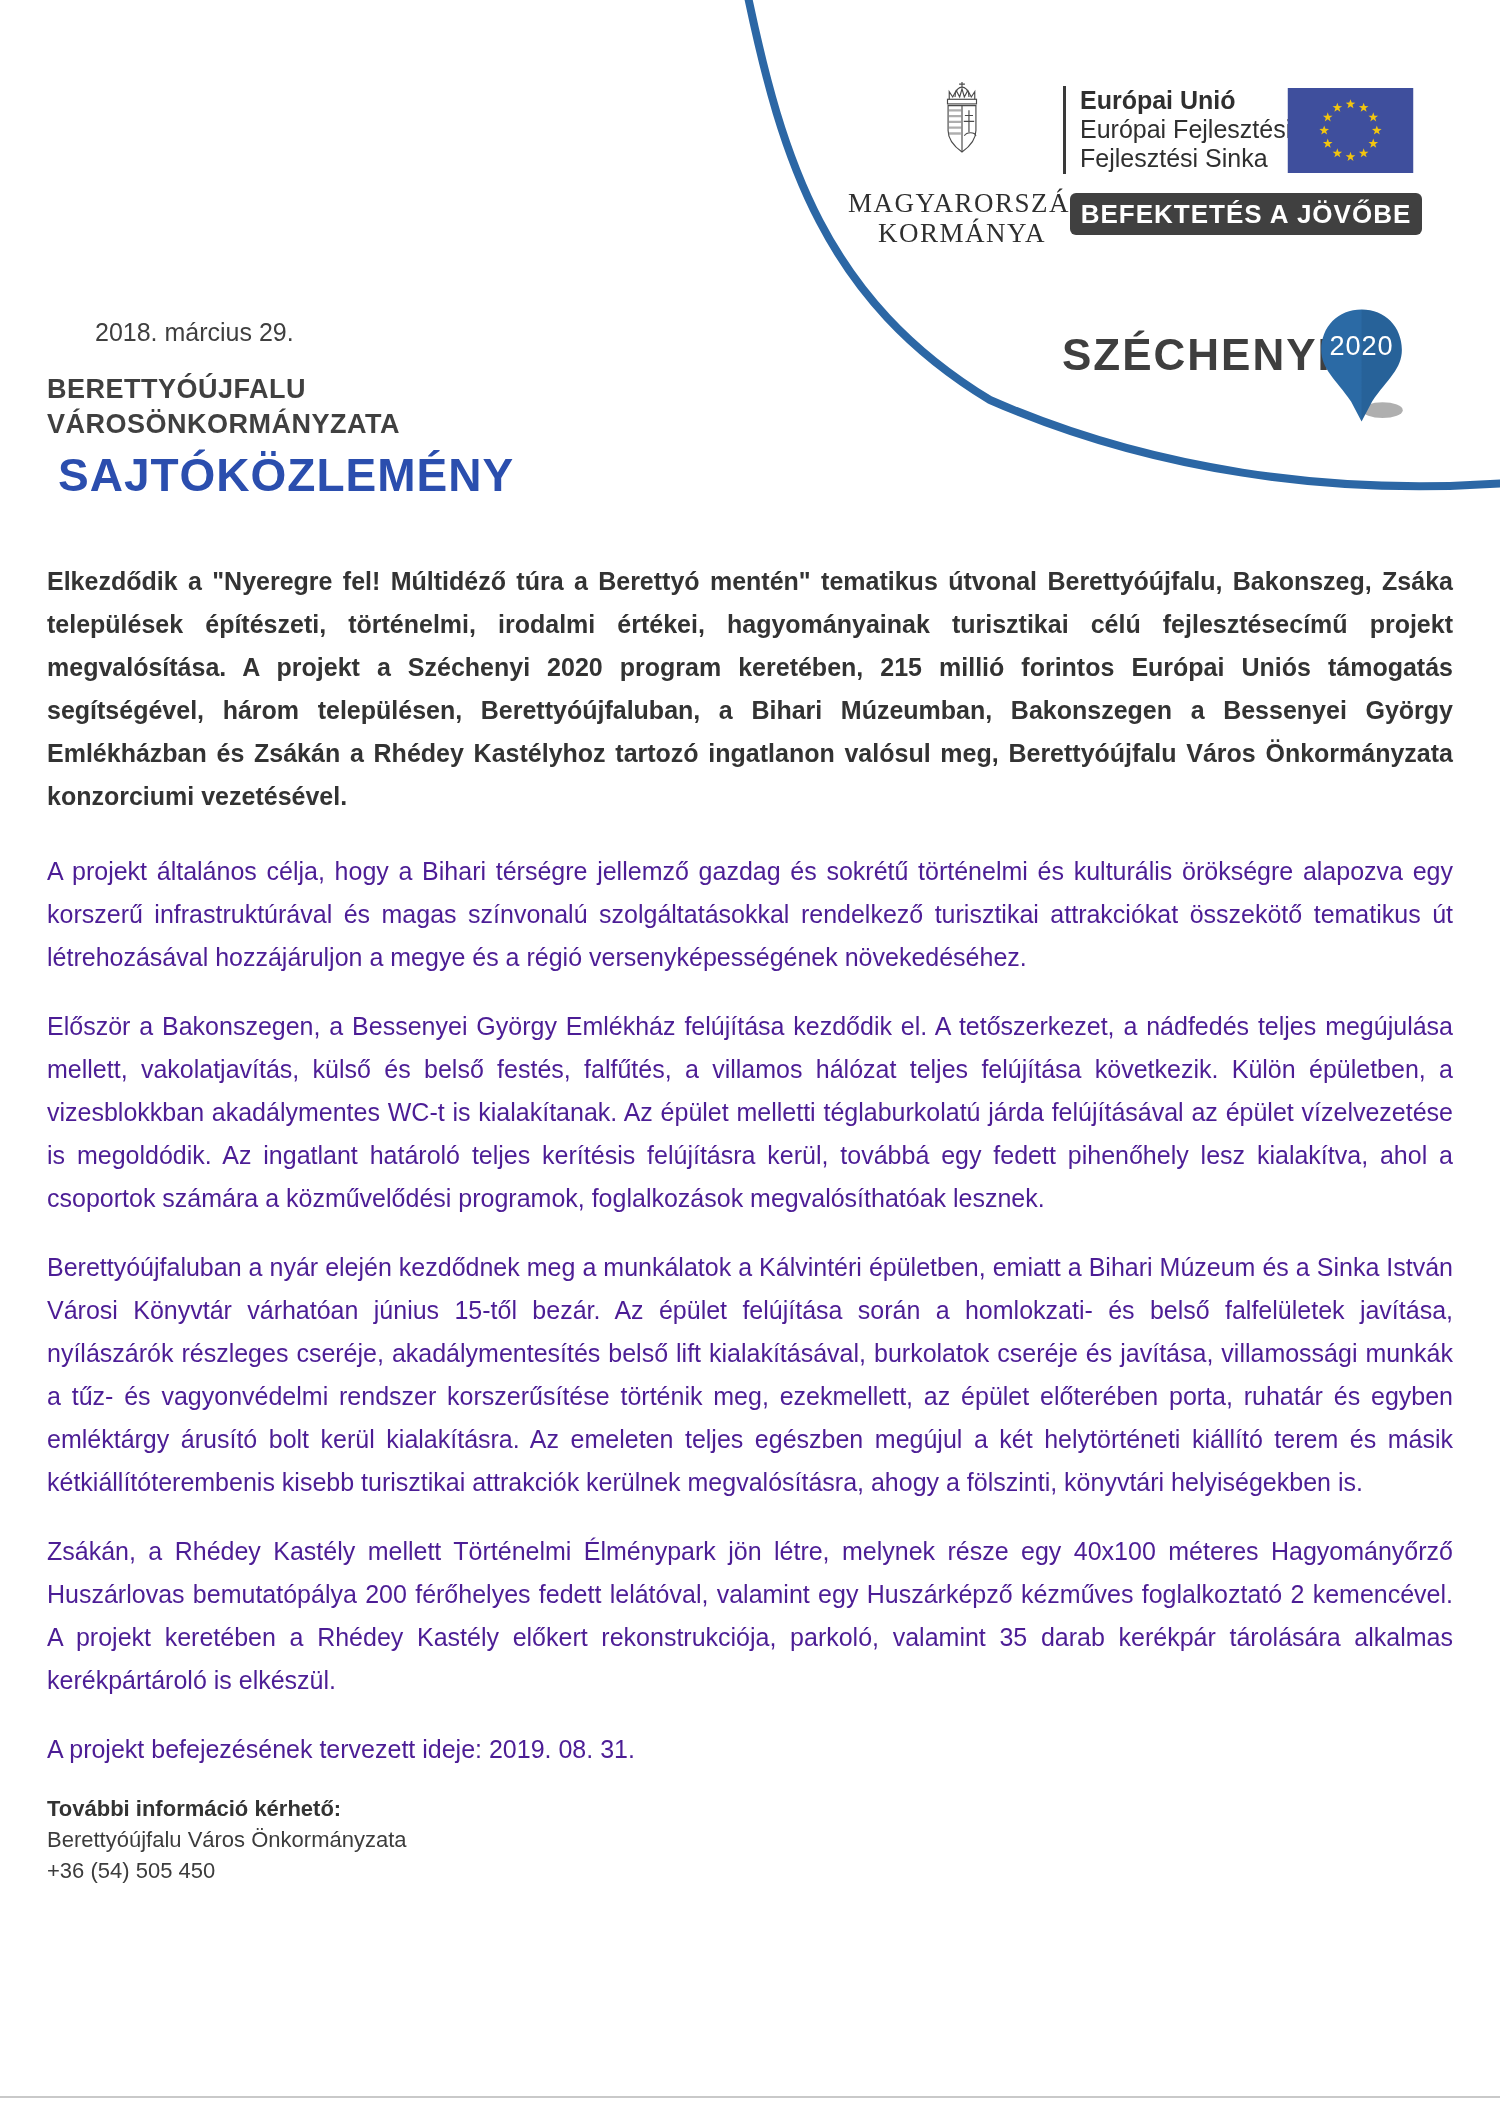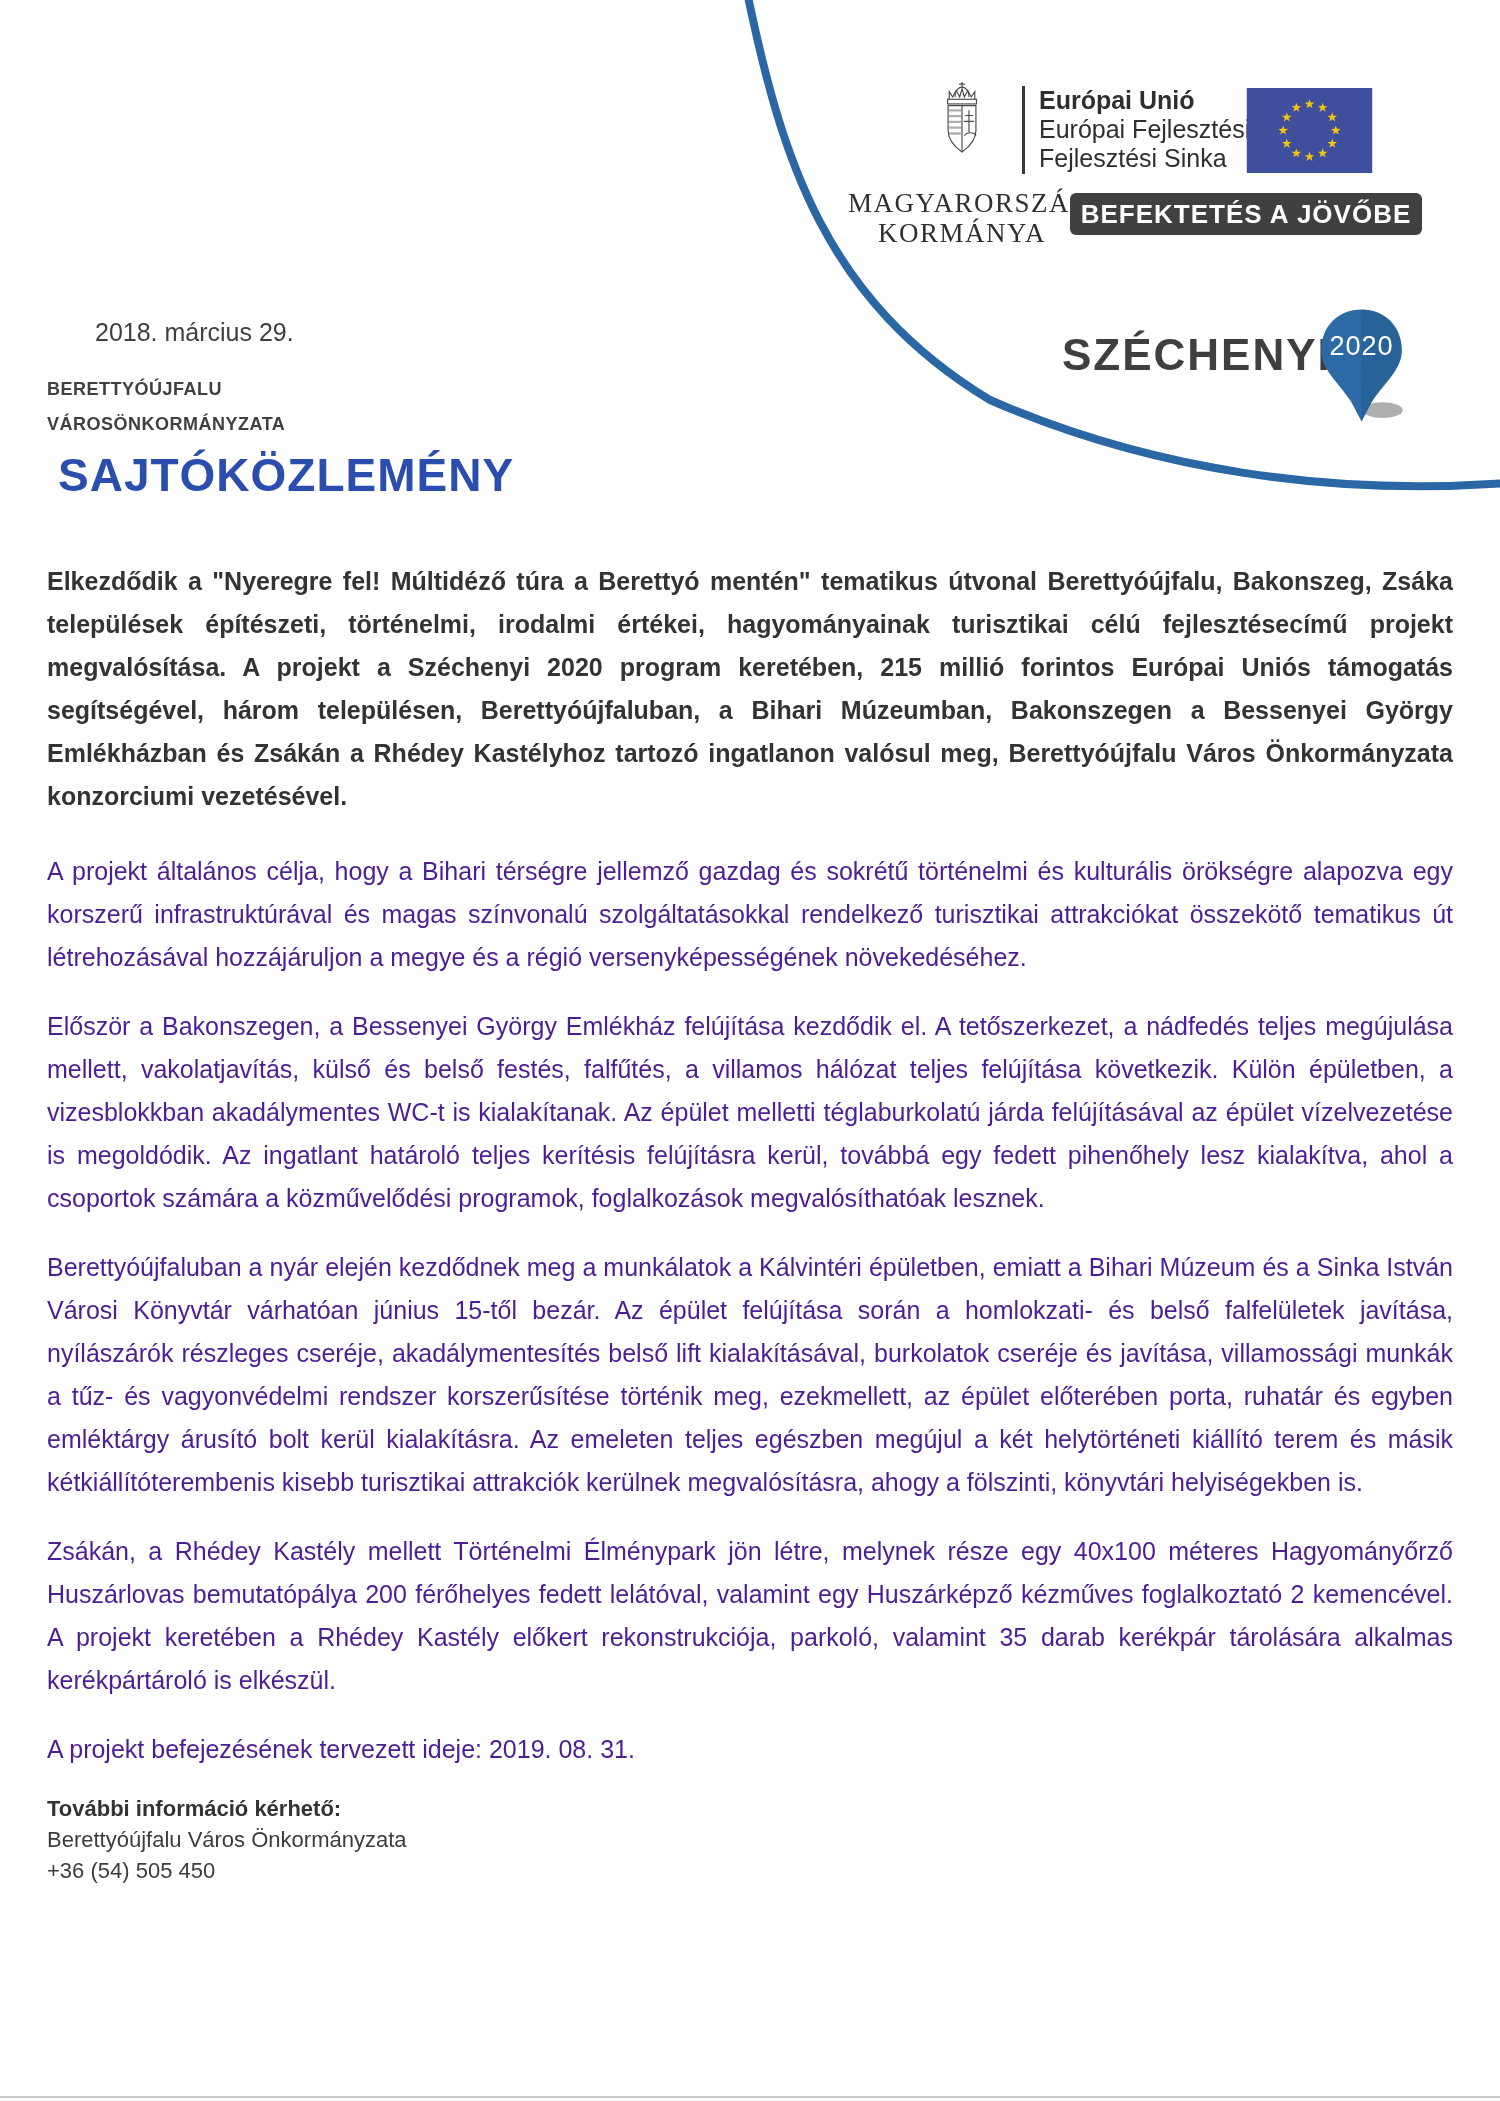--- a/index.html
+++ b/index.html
@@ -8,21 +8,21 @@
     font-family:"Liberation Sans",sans-serif;color:#3c3c3c;
   }
   
   .arc{position:absolute;left:0;top:0;width:1500px;height:520px;pointer-events:none;}
   .gov{position:absolute;left:848px;top:58px;width:228px;text-align:center;}
   .gov .coa{display:block;margin:0 auto 8px auto;}
   .gov .gov-name{
     font-family:"Liberation Serif",serif;font-size:27px;line-height:30px;
     color:#2f2f2f;letter-spacing:1.5px;
   }
-  .eu{position:absolute;left:1022px;top:86px;width:360px;}
+  .eu{position:absolute;left:1063px;top:86px;width:360px;}
   .eu-text{
     border-left:3px solid #3a3a3a;padding-left:14px;height:88px;
     font-size:25px;line-height:29px;color:#2f2f2f;
   }
   .eu-text .t1{font-weight:bold;}
   .eu-flag{position:absolute;left:224px;top:2px;}
   .banner{
     position:absolute;left:1070px;top:193px;width:352px;height:42px;
     background:#404040;border-radius:6px;color:#ffffff;
     font-size:26px;font-weight:bold;letter-spacing:1px;
@@ -30,21 +30,21 @@
   }
   .szechenyi{position:absolute;left:1058px;top:300px;width:400px;height:140px;}
   .sz-word{
     position:absolute;left:4px;top:30px;font-size:44px;font-weight:bold;
     color:#3f3f3f;letter-spacing:2px;
   }
   .sz-pin{position:absolute;left:258px;top:6px;}
   
   .meta-date{position:absolute;left:47px;top:318px;font-size:25px;color:#3f3f3f;margin-left:48px;}
   .meta-org{
-    position:absolute;left:47px;top:372px;font-size:18px;font-weight:bold;
+    position:absolute;left:47px;top:372px;font-size:27px;font-weight:bold;
     color:#404040;line-height:35px;letter-spacing:0.5px;
   }
   .press-title{
     position:absolute;left:58px;top:448px;font-size:46px;font-weight:bold;
     color:#2b4eae;letter-spacing:1px;
   }
   
   .content{position:absolute;left:47px;top:560px;width:1406px;}
   .para{
     font-size:25px;line-height:43px;text-align:justify;color:#4c1d95;

